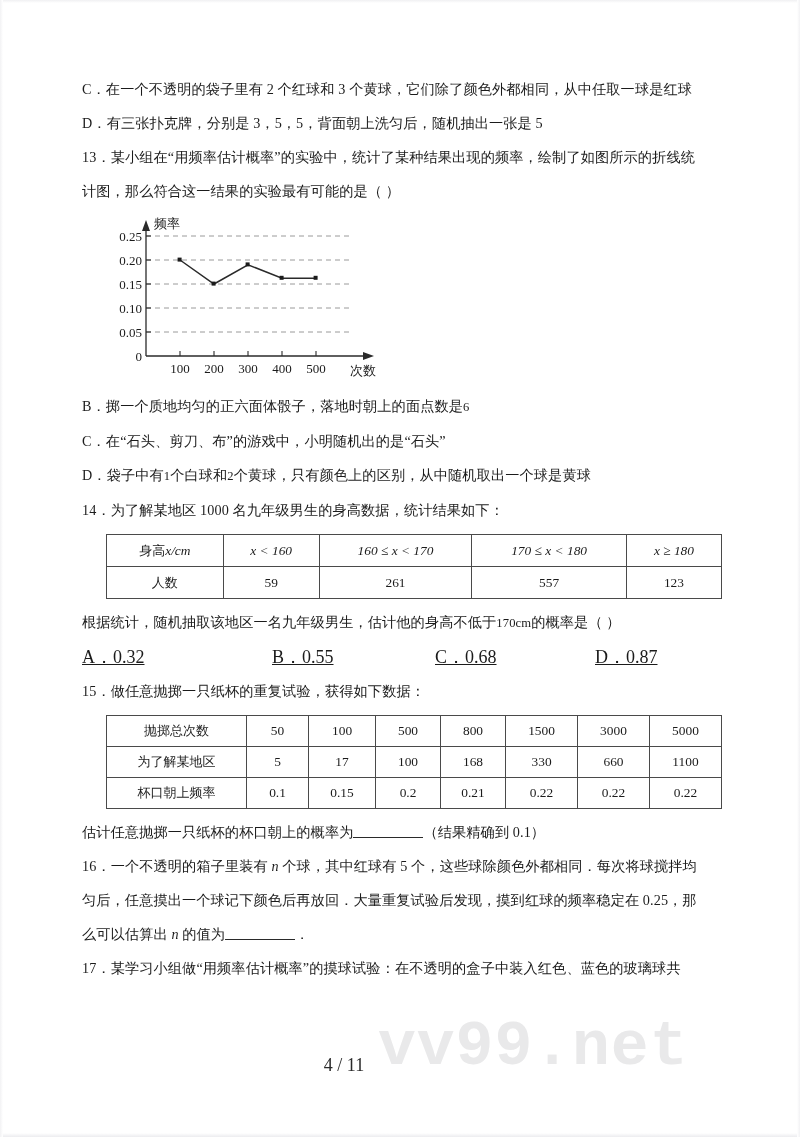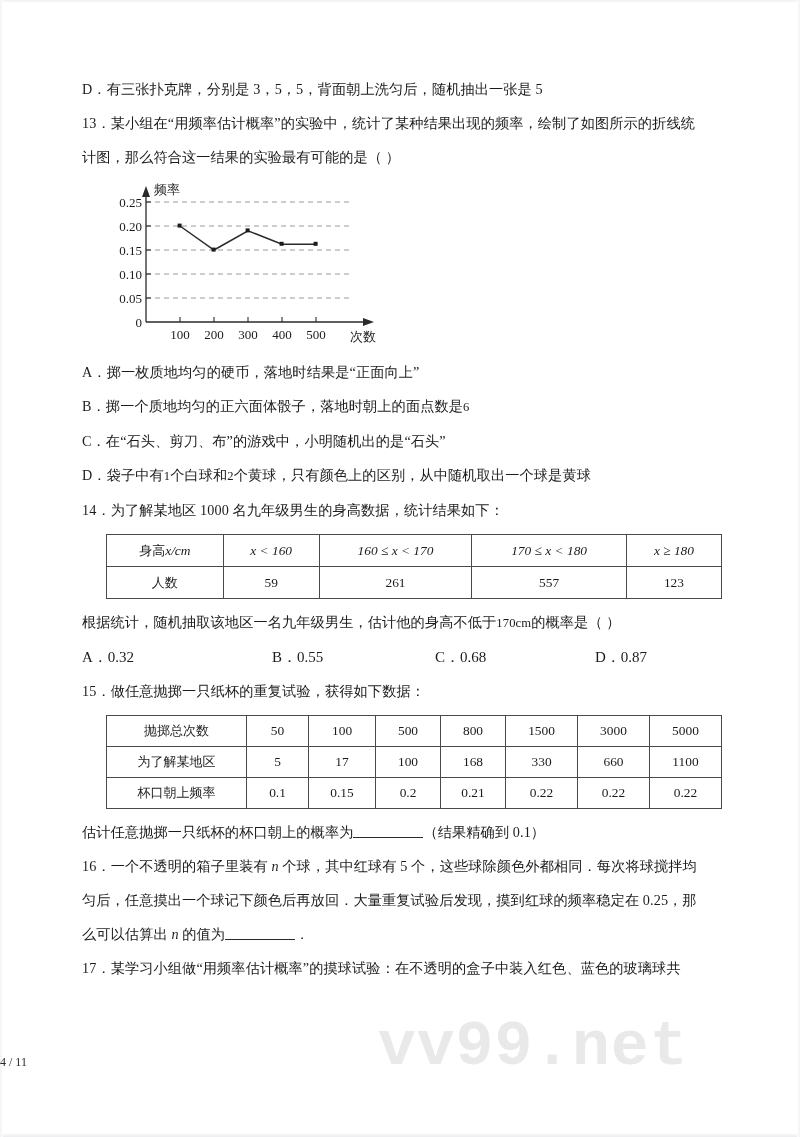--- a/index.html
+++ b/index.html
@@ -89,23 +89,24 @@
   .chart-wrap {
     position: relative;
     margin: 4px 0 2px 22px;
     width: 290px;
     height: 175px;
   }
   .chart-svg { display: block; }
 
   
   .opt-row {
-    font-size: 15px;
+    font-size: 18px;
     line-height: 34px;
     display: flex;
+    text-decoration: underline;
   }
   .opt-row > span { display: inline-block; }
 
   
   table.qtable {
     border-collapse: collapse;
     margin: 7px 0 6px 24px;
     font-size: 13.4px;
     color: #1b1b1b;
   }
@@ -119,40 +120,42 @@
   table.q14 td { height: 31px; }
   table.q15 td { height: 30px; }
 
   .cjk { font-family: "DejaVu Sans", "Liberation Sans", sans-serif; font-size: 13px; }
 
   .pageno {
     position: absolute;
     left: 0;
     top: 1055px;
     width: 688px;
-    font-size: 12px;
+    text-align: center;
+    font-size: 18px;
     color: #2a2a2a;
     font-family: "Liberation Serif", serif;
     z-index: 3;
   }
 </style>
 </head>
 <body>
 
 <div id="page">
 
   <div class="page-edge-top"></div>
   <div class="page-edge-bottom"></div>
   <div class="page-edge-left"></div>
   <div class="page-edge-right"></div>
 
   <div class="watermark">vv99.net</div>
 
   <div class="content">
 
+    <div class="line">C．在一个不透明的袋子里有 2 个红球和 3 个黄球，它们除了颜色外都相同，从中任取一球是红球</div>
     <div class="line">D．有三张扑克牌，分别是 3，5，5，背面朝上洗匀后，随机抽出一张是 5</div>
 
     <div class="line">13．某小组在“用频率估计概率”的实验中，统计了某种结果出现的频率，绘制了如图所示的折线统</div>
     <div class="line">计图，那么符合这一结果的实验最有可能的是（      ）</div>
 
     <div class="chart-wrap">
       <svg class="chart-svg" width="290" height="175" viewBox="0 0 290 175">
 
         <g stroke="#9a9a9a" stroke-width="1" stroke-dasharray="5,4">
           <line x1="42" y1="24" x2="248" y2="24"></line>
@@ -212,21 +215,20 @@
         <g fill="#1b1b1b">
           <rect x="73.6" y="45.6" width="4" height="4"></rect>
           <rect x="107.6" y="69.6" width="4" height="4"></rect>
           <rect x="141.6" y="50.4" width="4" height="4"></rect>
           <rect x="175.6" y="63.8" width="4" height="4"></rect>
           <rect x="209.6" y="63.8" width="4" height="4"></rect>
         </g>
       </svg>
     </div>
 
-    <div class="line">A．掷一枚质地均匀的硬币，落地时结果是“正面向上”</div>
     <div class="line"><span>B．掷一个质地均匀的正六面体骰子，落地时朝上的面点数是</span><span class="sup-sm">6</span></div>
     <div class="line">C．在“石头、剪刀、布”的游戏中，小明随机出的是“石头”</div>
     <div class="line"><span>D．袋子中有</span><span class="sup-sm">1</span><span>个白球和</span><span class="sup-sm">2</span><span>个黄球，只有颜色上的区别，从中随机取出一个球是黄球</span></div>
 
     <div class="line">14．为了解某地区 1000 名九年级男生的身高数据，统计结果如下：</div>
 
     <table class="qtable q14">
       <tbody>
           <tr>
         <td style="width:118px"><span class="cjk">身高</span><span class="ital">x/cm</span></td>

